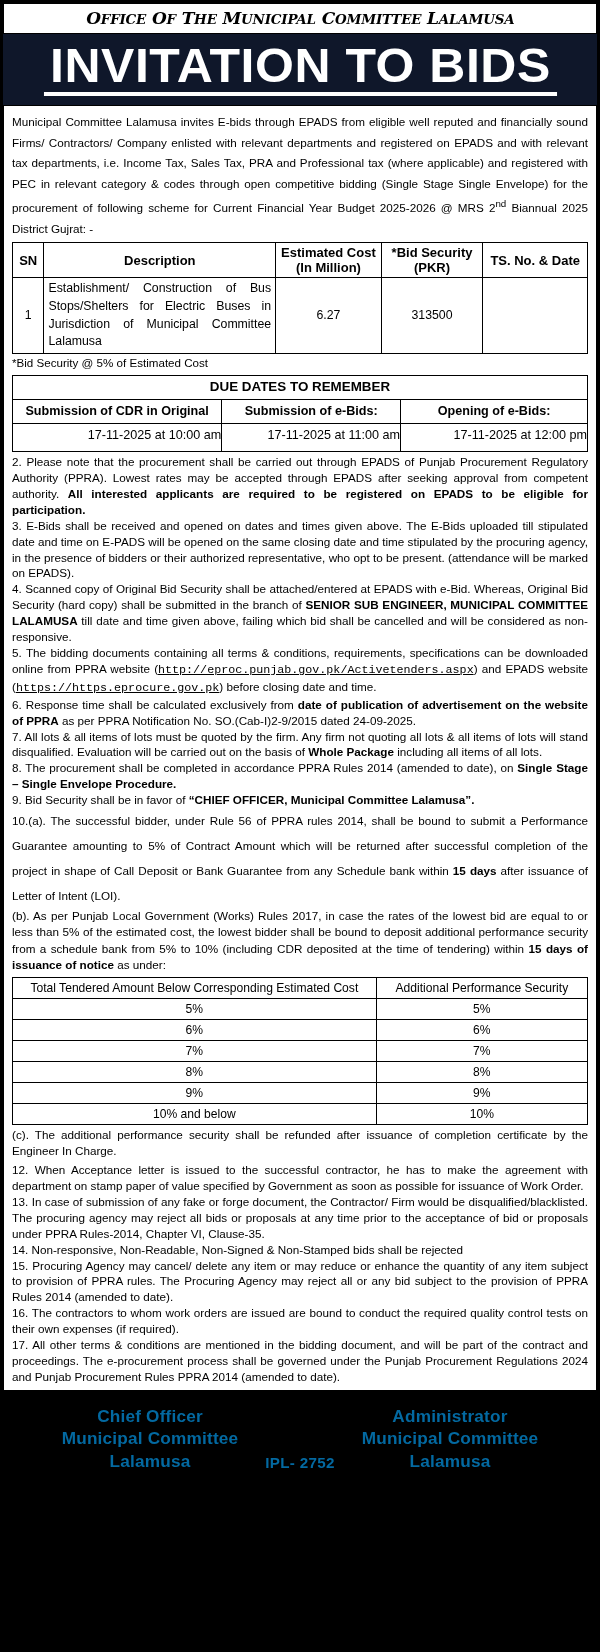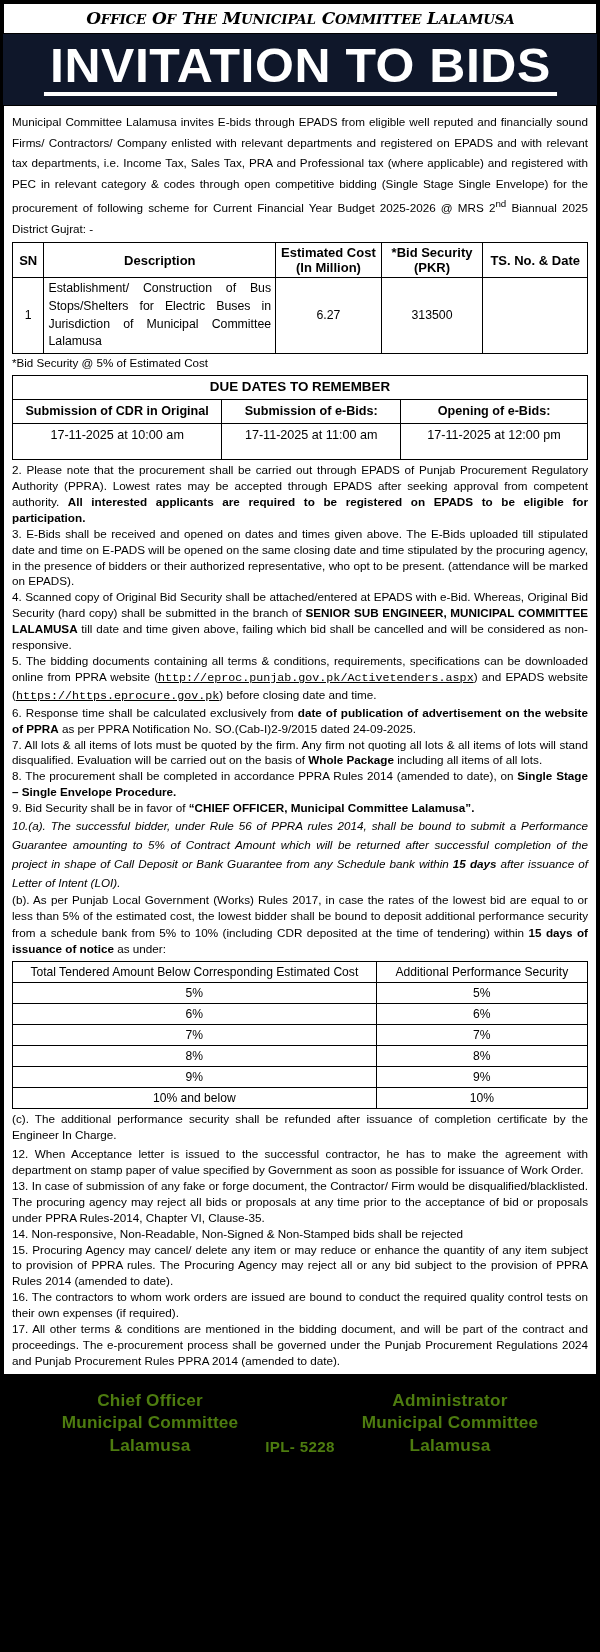--- a/index.html
+++ b/index.html
@@ -128,32 +128,32 @@
     font-size: 13.4px;
     padding: 3px 0 4px 0;
   }
   .dates-table .dt-head {
     text-align: center;
     font-weight: bold;
     font-size: 12.6px;
     padding: 3px 0 4px 0;
   }
   .dates-table .dt-cell {
-    text-align: center;
+    text-align: right;
     font-size: 12.6px;
-    padding: 3px 0 16px 0;
+    padding: 3px 0 8px 0;
   }
   .dt-c1 { width: 206px; }
   .dt-c2 { width: 176px; }
   .dt-c3 { width: 184px; }
 
   .clauses { margin-top: 2px; }
   .clauses p.para { margin-bottom: 0; }
 
-  .block10 { margin-top: 9px; line-height: 19px; font-style: italic; }
+  .block10 { margin-top: 9px; line-height: 25px; }
   .blockb  { margin-top: 12px; line-height: 16.4px; }
 
   .aps-table { margin-top: 3px; }
   .aps-table th {
     font-size: 12.1px;
     font-weight: normal;
     text-align: center;
     padding: 2px 4px 3px 4px;
   }
   .aps-table td {
@@ -163,21 +163,21 @@
   }
   .aps-c1 { width: 358px; }
   .aps-c2 { width: 208px; }
 
   .after-aps { margin-top: 2px; line-height: 15.9px; }
   .tail { margin-top: 3px; line-height: 16.3px; }
 
   
   .footer {
     background: #000000;
-    color: #4d7c0f;
+    color: #0369a1;
     padding: 14px 0 6px 0;
     text-align: center;
     position: relative;
   }
   .sign-row {
     display: flex;
     justify-content: space-around;
     align-items: flex-start;
   }
   .sign-col {
@@ -341,16 +341,16 @@
         <div>Chief Officer</div>
         <div>Municipal Committee</div>
         <div>Lalamusa</div>
       </div>
       <div class="sign-col">
         <div>Administrator</div>
         <div>Municipal Committee</div>
         <div>Lalamusa</div>
       </div>
     </div>
-    <div class="ipl">IPL- 5228</div>
+    <div class="ipl">IPL- 2752</div>
   </div>
 
 </div>
 
 </body></html>

